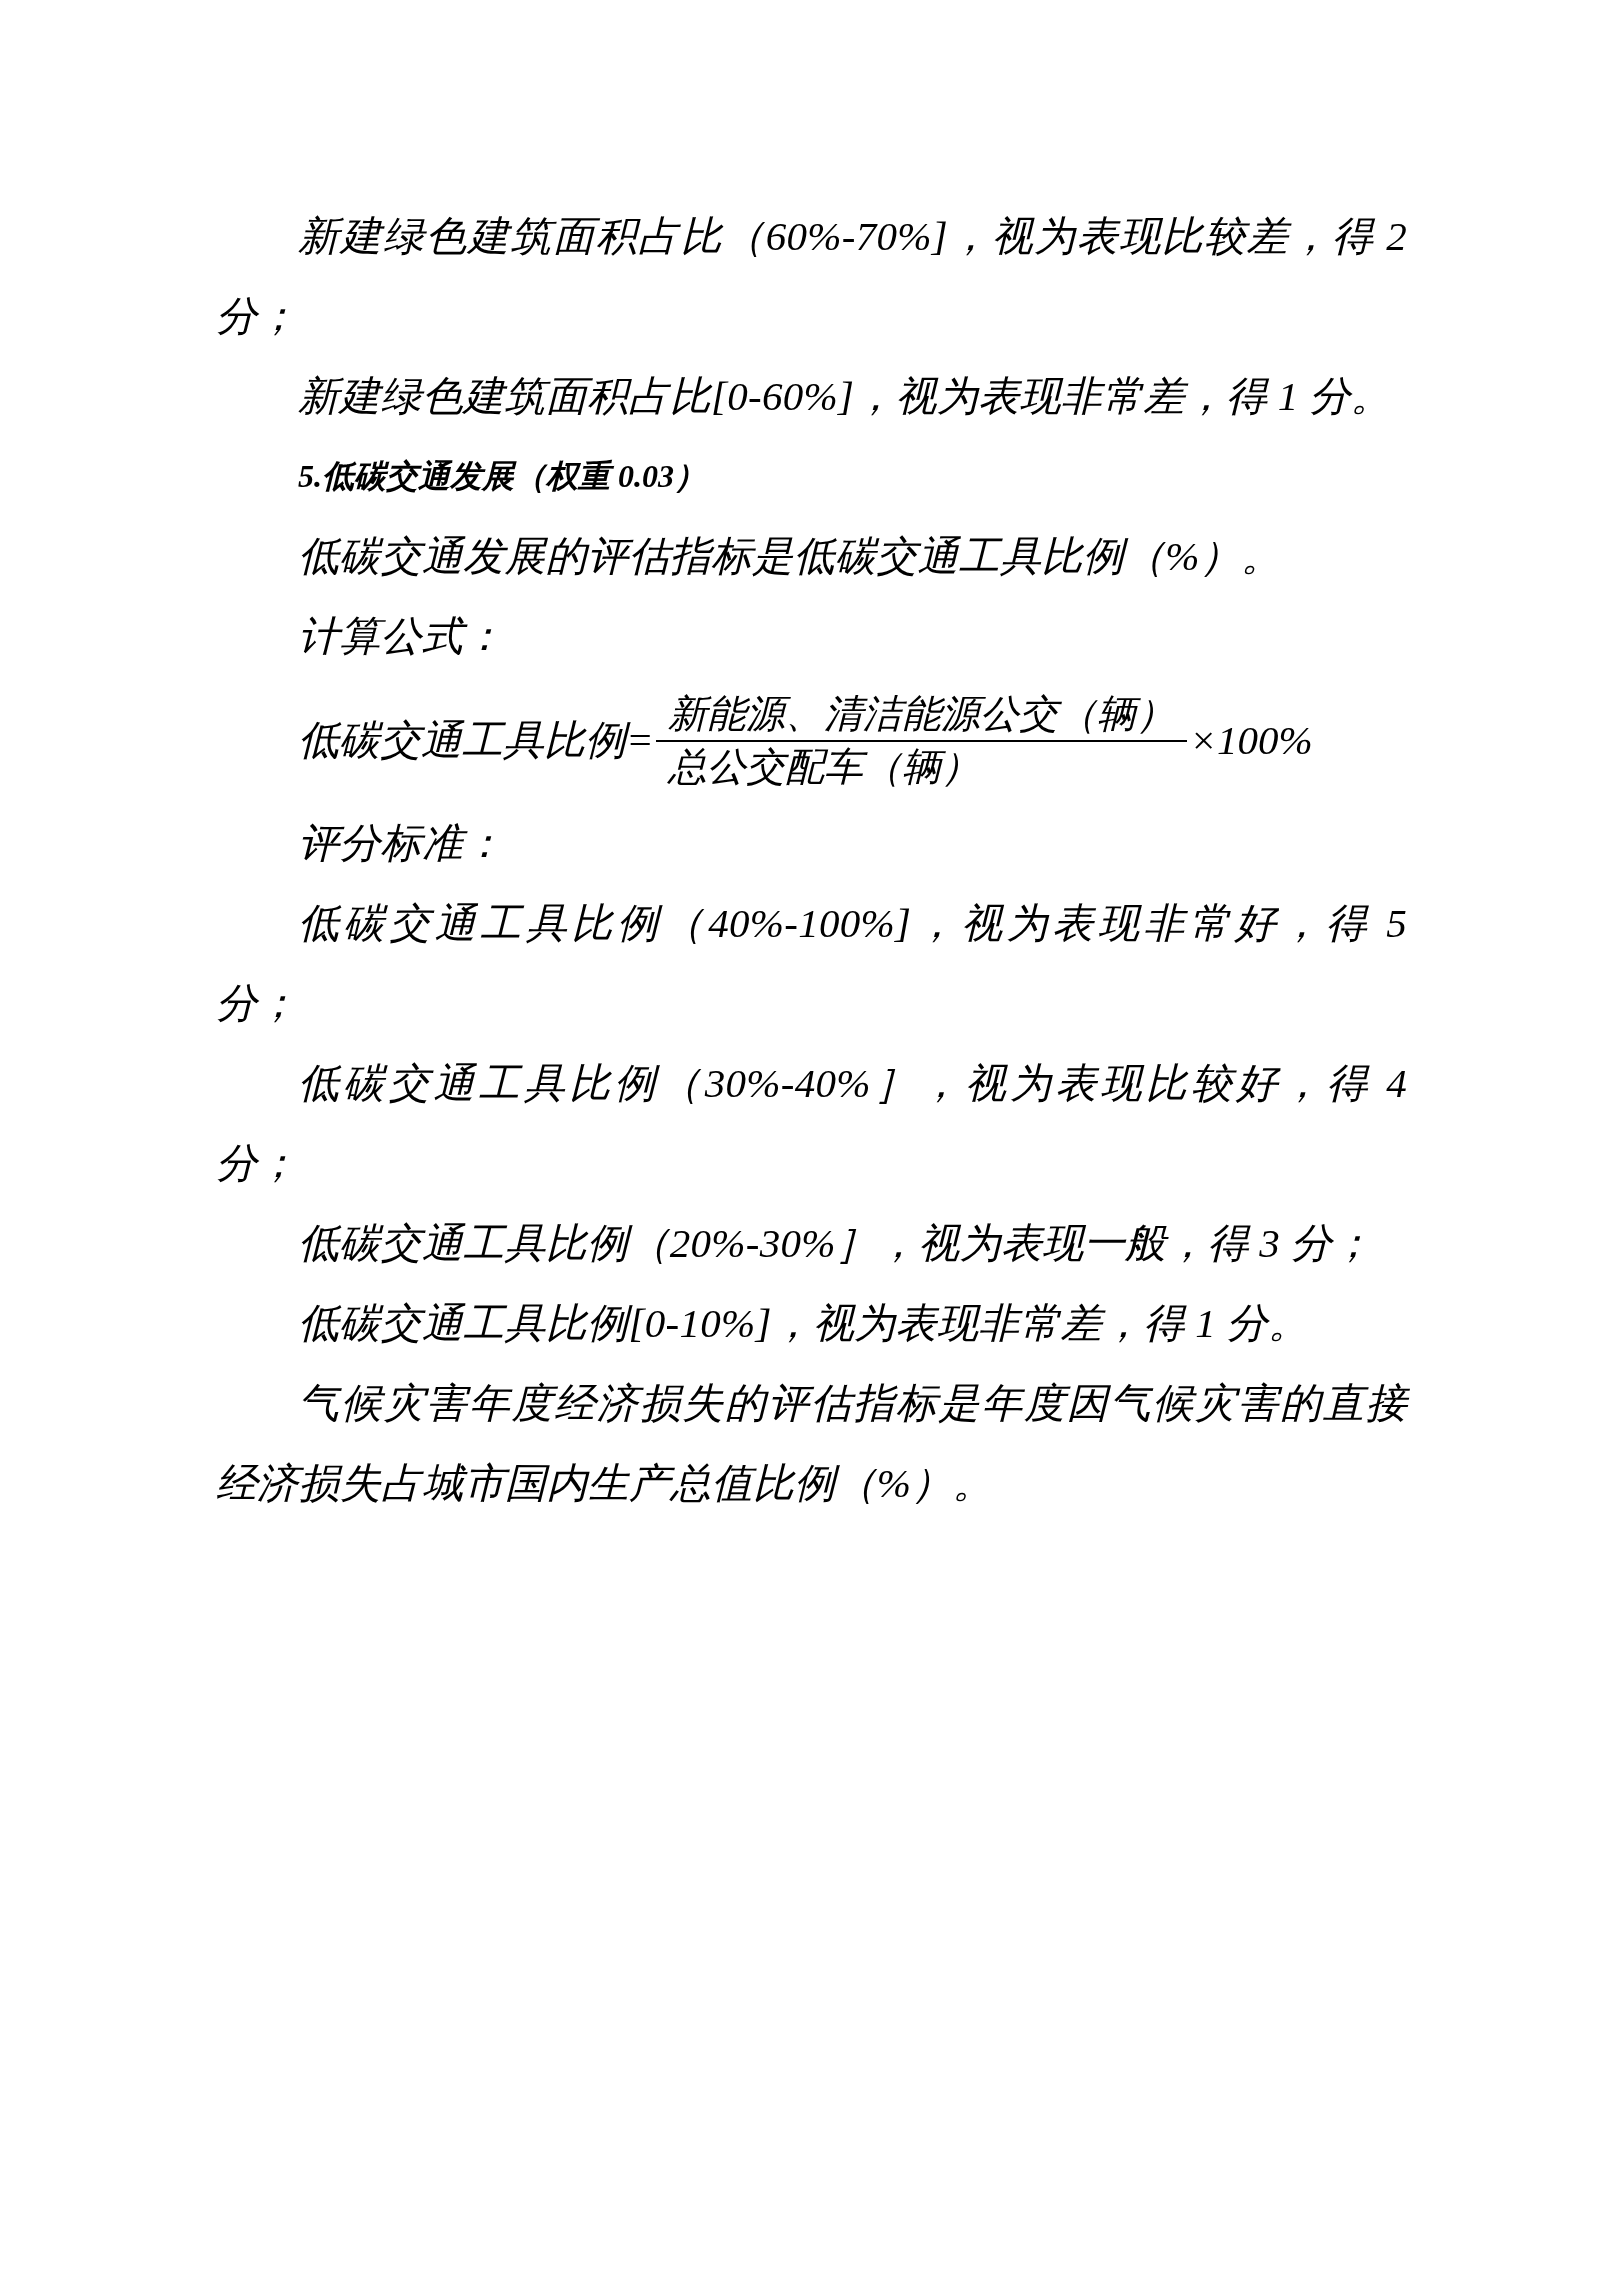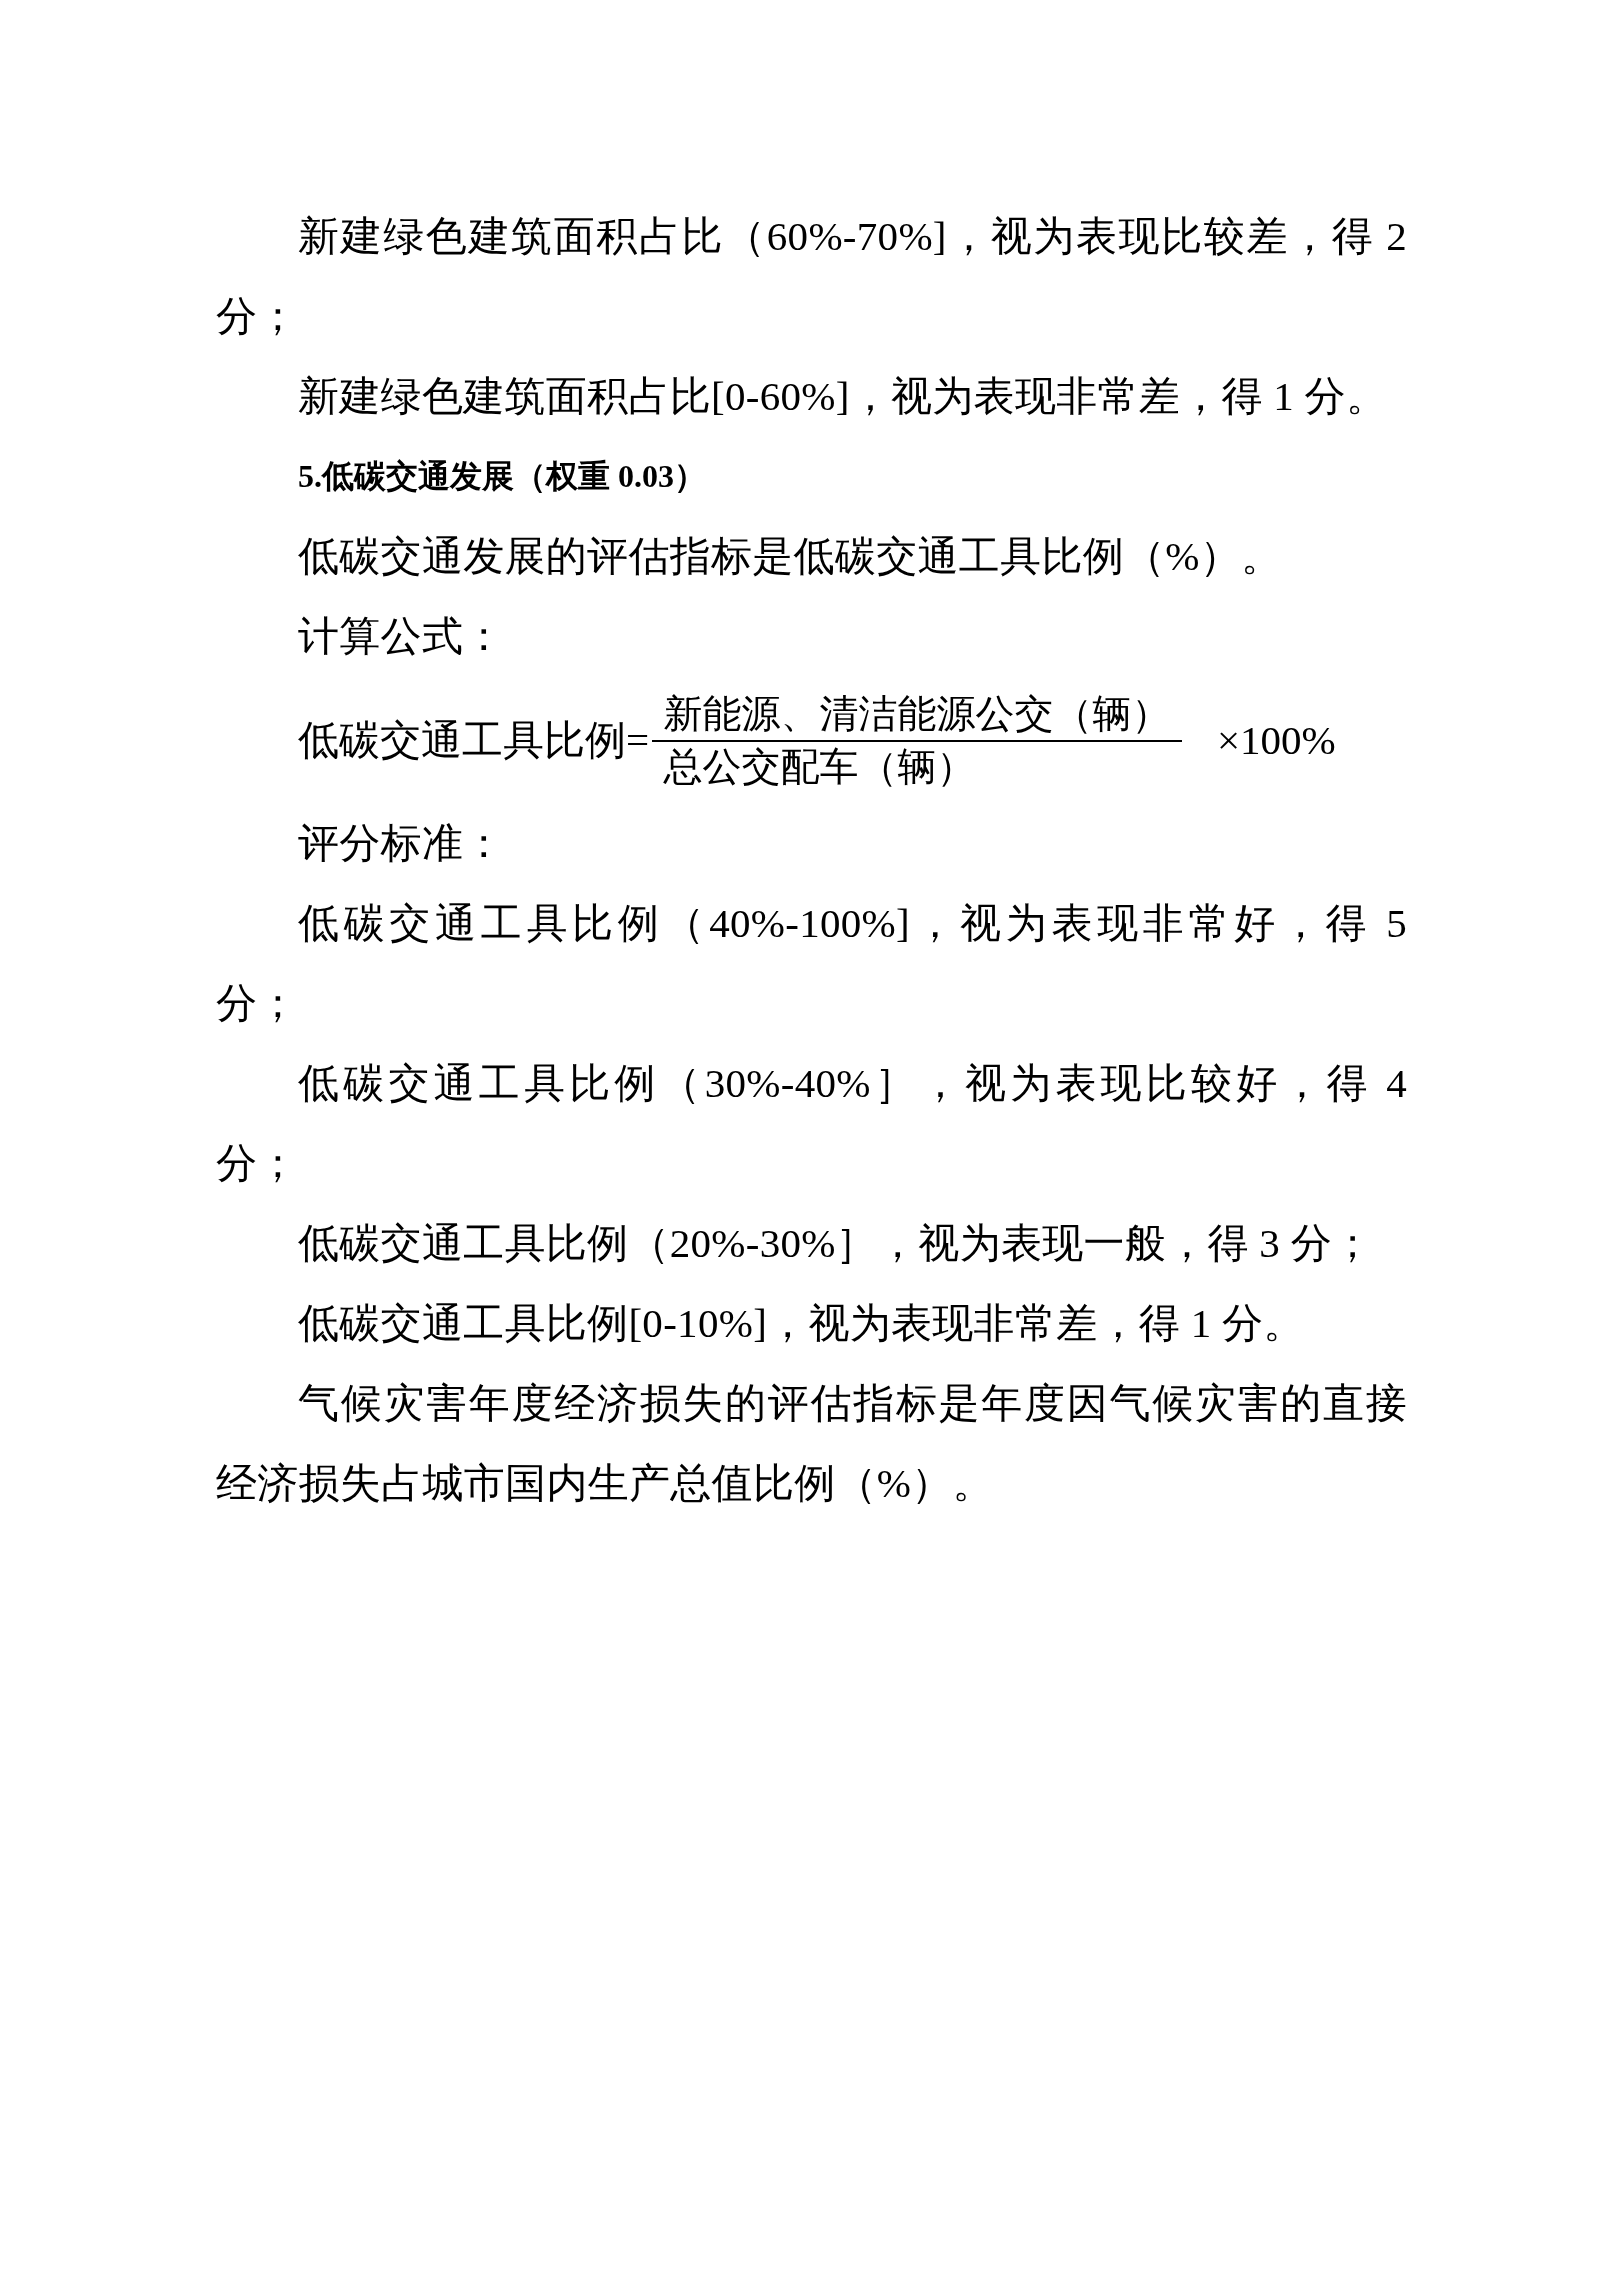--- a/index.html
+++ b/index.html
@@ -14,20 +14,21 @@
     color: #000000;
     position: relative;
     overflow: hidden;
   }
   .page {
     box-sizing: border-box;
     width: 1623px;
     height: 2295px;
     padding: 196px 216px 0 216px;
     position: relative;
+    font-style: italic;
   }
   .para {
     font-size: 41px;
     line-height: 80px;
     letter-spacing: 0.3px;
     text-align: justify;
     text-justify: inter-ideograph;
     margin: 0 0 0 0;
   }
   .indent {
@@ -70,21 +71,20 @@
     background: #000;
   }
   .frac-den {
     padding: 3.9px 11.8px 0 11.8px;
     white-space: nowrap;
     font-size: 39px;
   }
   .formula-tail {
     white-space: nowrap;
     align-self: center;
-    margin-left: 32px;
   }
   .footer {
     position: absolute;
     left: 0;
     right: 0;
     bottom: 119px;
     text-align: left;
     font-size: 37px;
     letter-spacing: 3.9px;
   }

